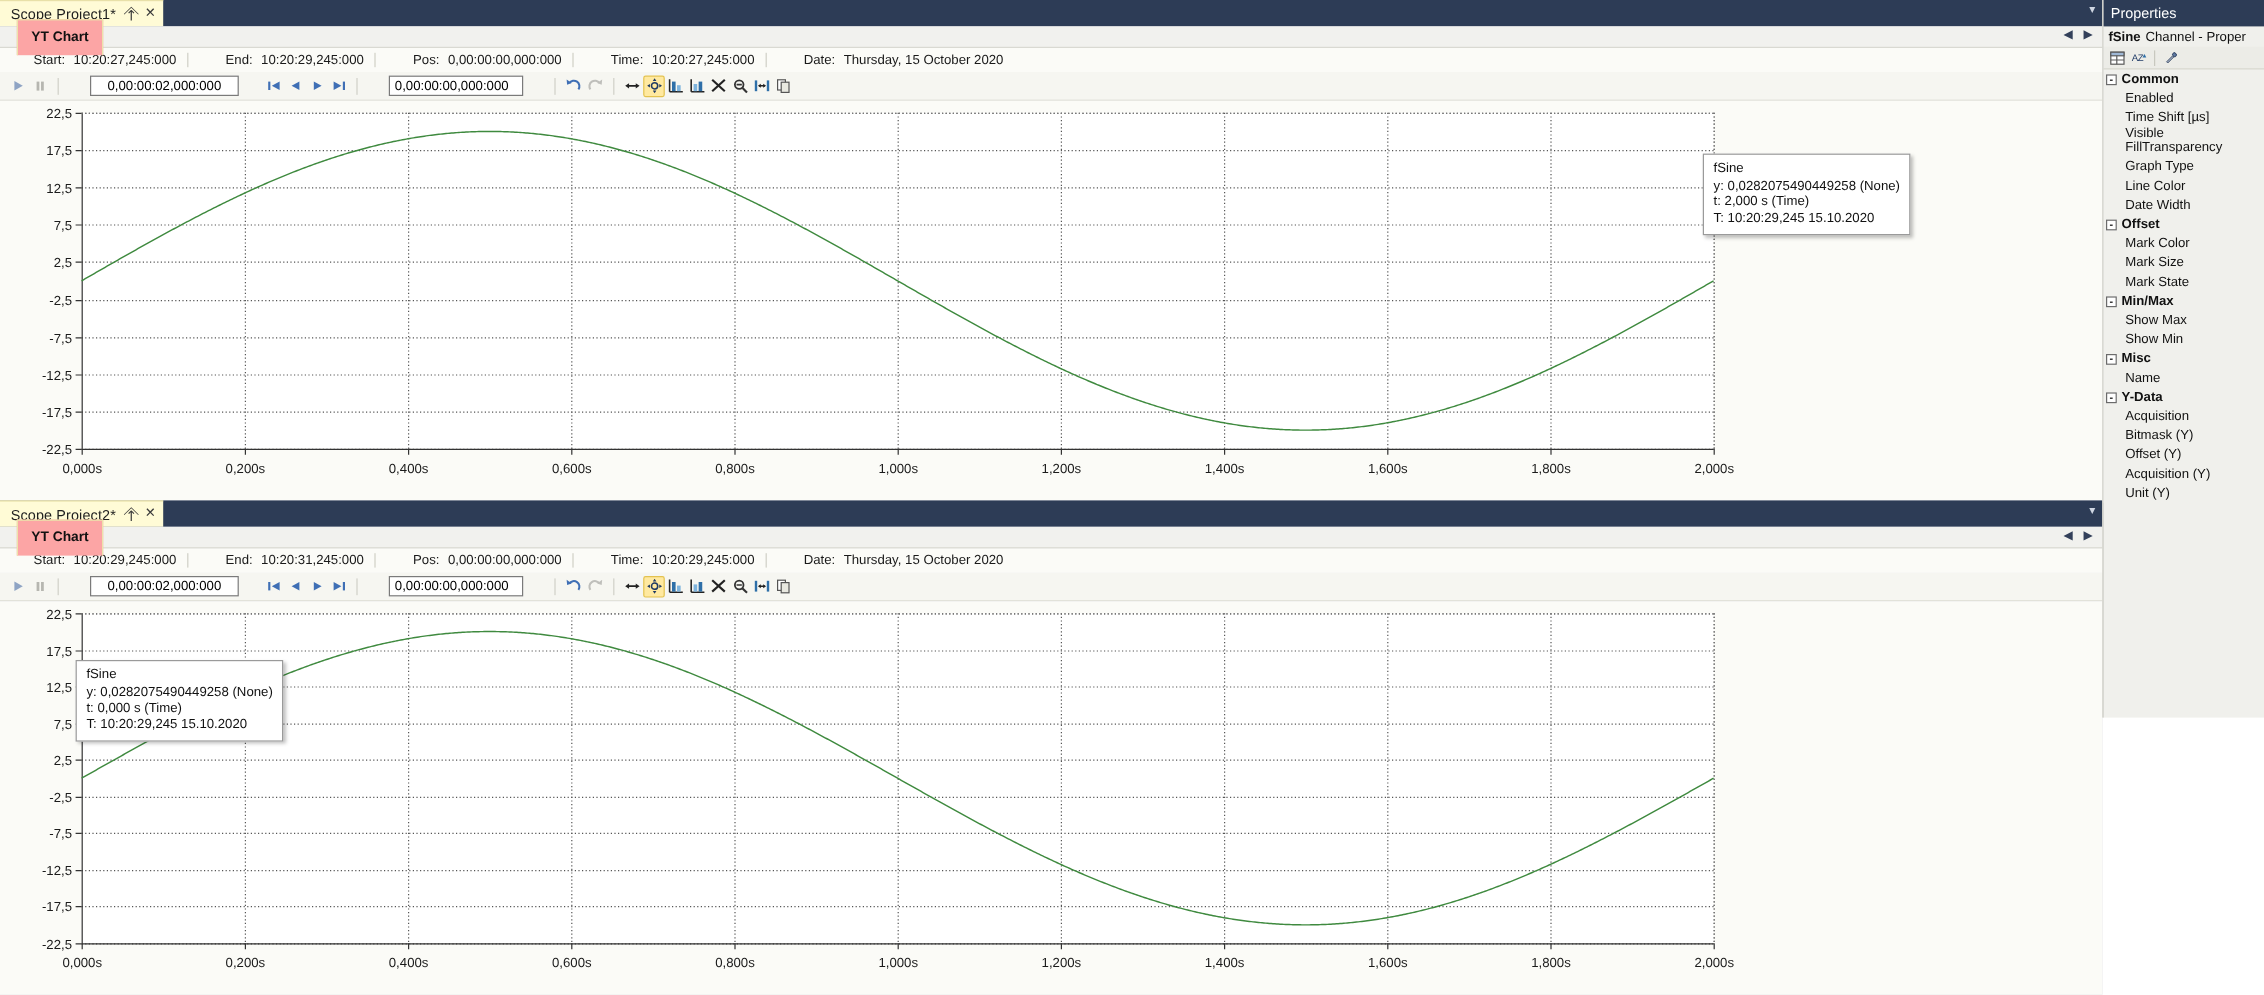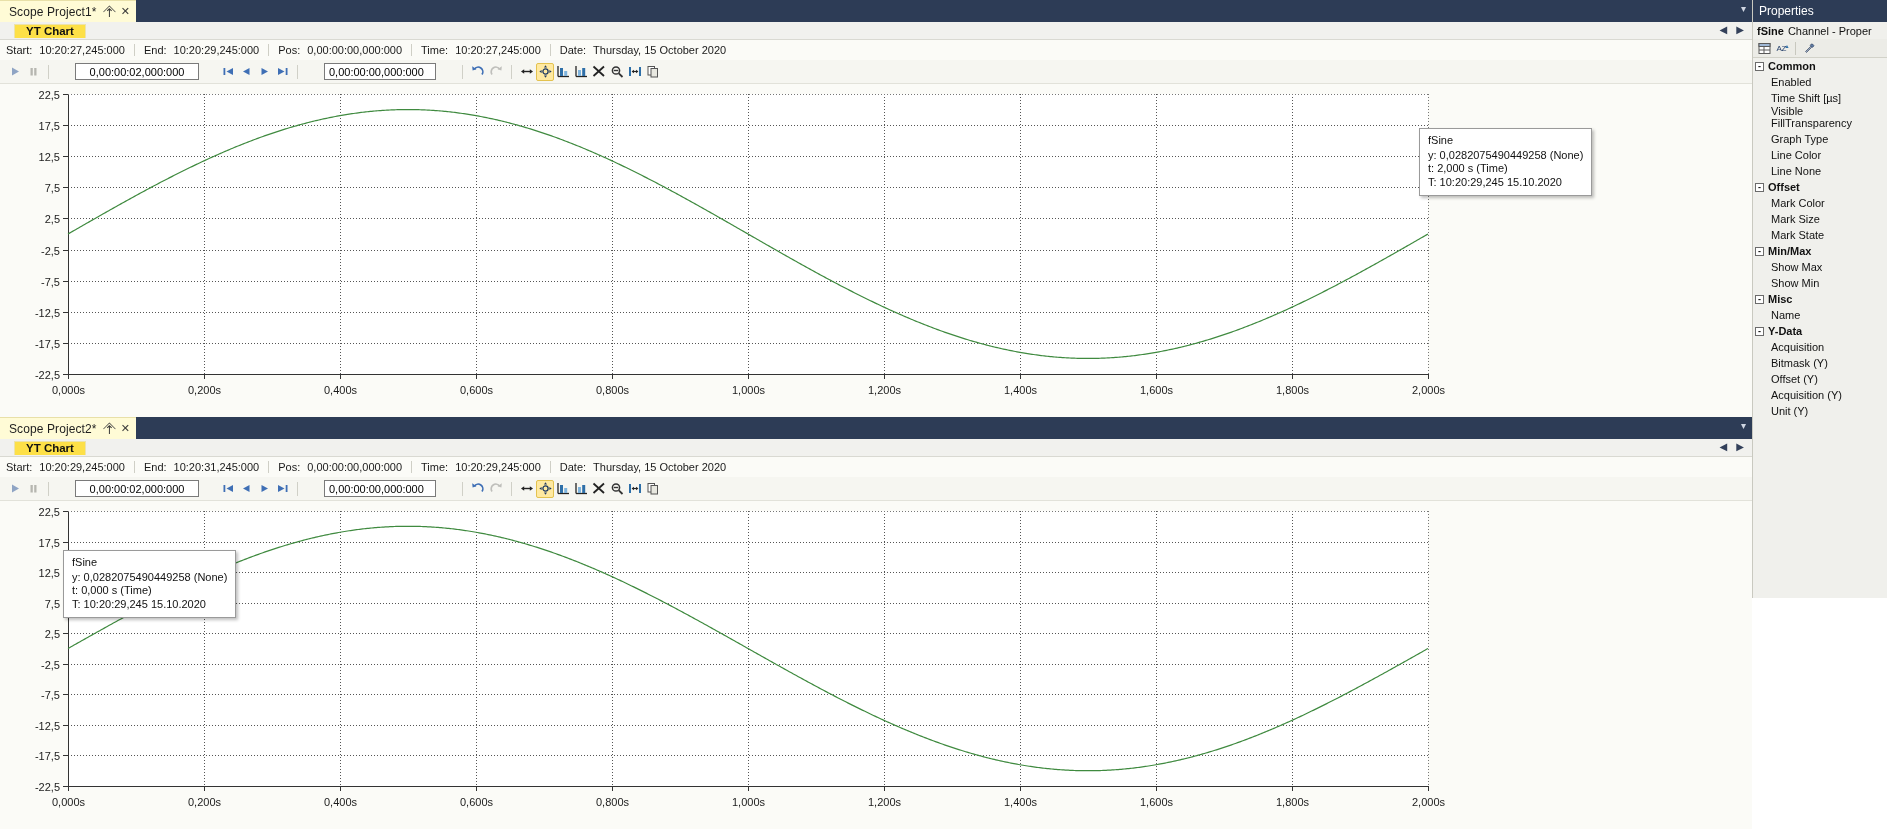--- a/index.html
+++ b/index.html
@@ -37,35 +37,35 @@
   .strip-caret {
     position:absolute; right:6px; top:4px; color:#cfd6e2; font-size:10px; line-height:1;
   }
 
   
   .inner-tabrow {
     height: 18px; background:#f1f1ee; border-bottom:1px solid #d9d9d2;
     display:flex; align-items:center; position:relative;
   }
   .inner-tab {
-    margin-left: 14px; height:14px; padding: 0 11px;
-    background:#fde047; border:1px solid #ece3ab; border-bottom:none;
+    margin-left: 14px; height:30px; padding: 0 11px;
+    background:#fca5a5; border:1px solid #ece3ab; border-bottom:none;
     display:flex; align-items:center; font-weight:bold; font-size:11.5px; color:#111;
   }
   .inner-arrows {
     position:absolute; right: 8px; top:3px; display:flex; gap:9px;
     color:#33405a; font-size:10px; line-height:1;
   }
 
   
   .inforow {
     height: 20px; background:#fbfbf7; display:flex; align-items:center;
     padding-left: 6px; font-size: 11px; color:#1a1a1a; gap:0;
   }
-  .inforow .lbl { font-weight:normal; }
+  .inforow .lbl { font-weight:normal;margin-left:22px; }
   .inforow .grp { display:flex; align-items:center; gap:7px; padding: 0 9px 0 0;}
   .inforow .sep { width:1px; height:12px; background:#cfcfc6; margin-right:9px; }
 
   
   .toolbar {
     height: 24px; background:#f6f6f1; display:flex; align-items:center;
     padding-left: 6px; gap:0; border-bottom:1px solid #e2e2da;
   }
   .tb-btn {
     width:18px; height:18px; display:flex; align-items:center; justify-content:center;
@@ -687,21 +687,21 @@
         <div class="prop-row">
           <span>FillTransparency</span>
         </div>
         <div class="prop-row">
           <span>Graph Type</span>
         </div>
         <div class="prop-row">
           <span>Line Color</span>
         </div>
         <div class="prop-row">
-          <span>Line None</span>
+          <span>Date Width</span>
         </div>
         <div class="prop-grp">
           <span class="grp-box">-</span>
           <span>Offset</span>
         </div>
         <div class="prop-row">
           <span>Mark Color</span>
         </div>
         <div class="prop-row">
           <span>Mark Size</span>

